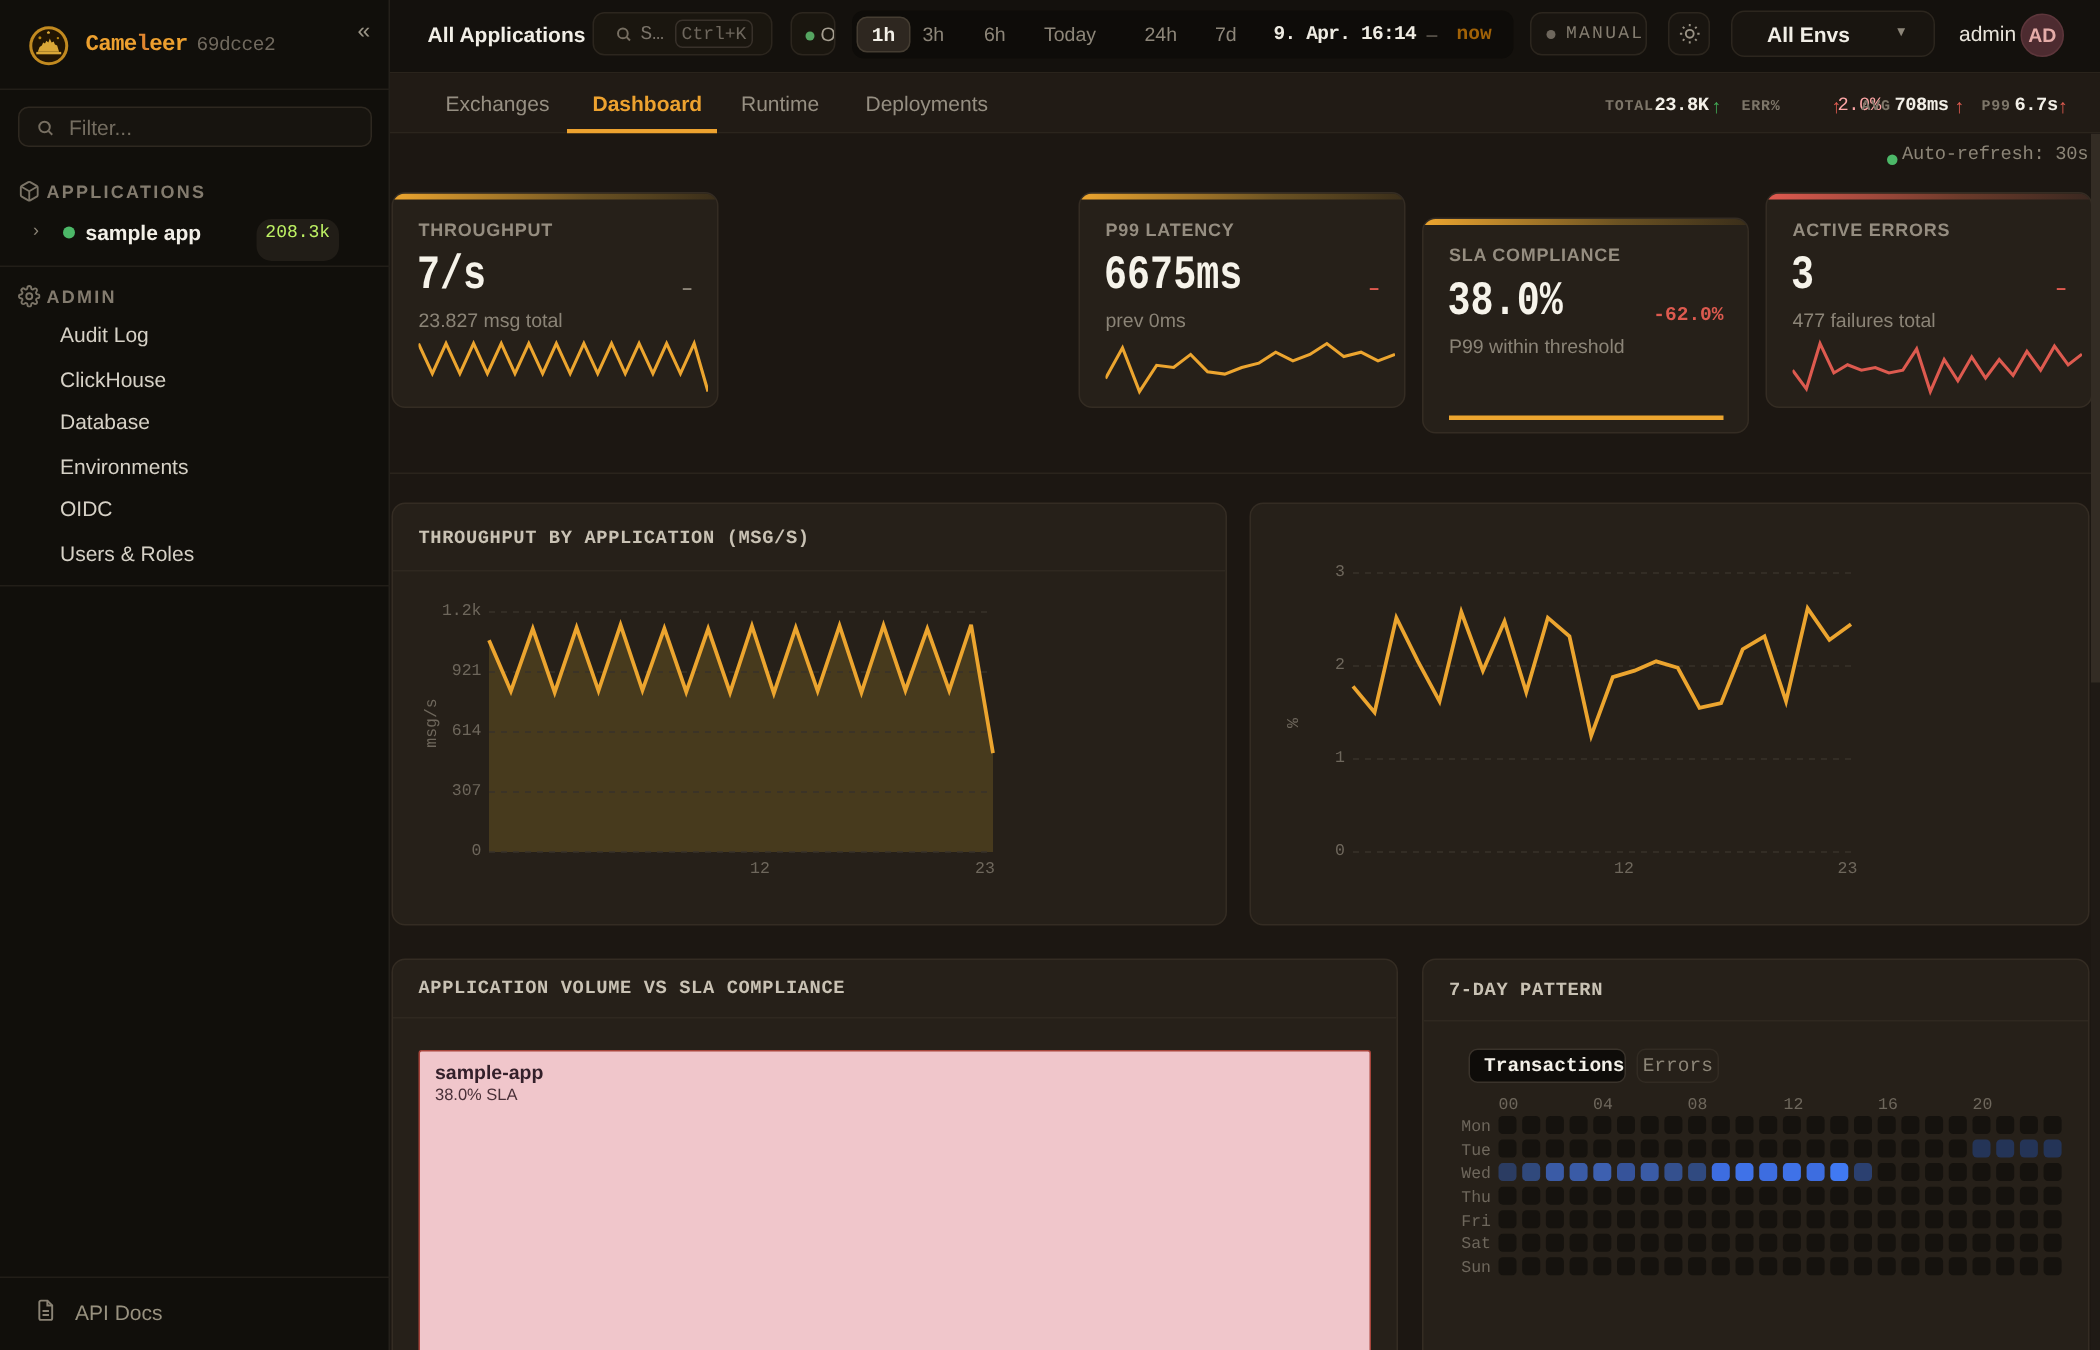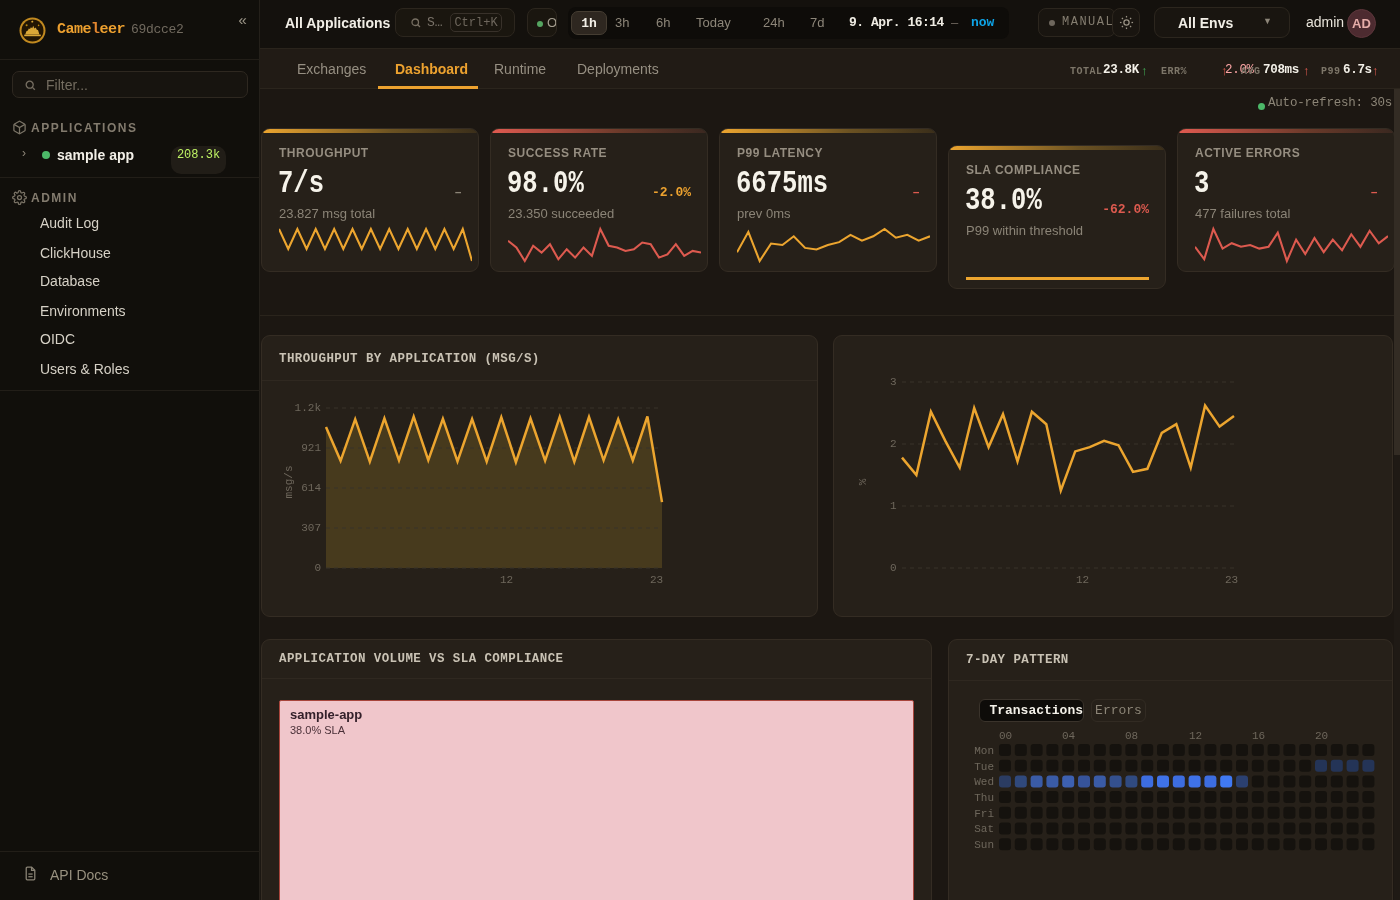--- a/index.html
+++ b/index.html
@@ -103,23 +103,23 @@
     </div>
     <div style="position:absolute;left:308px;top:7px;width:441px;height:32px;background:#0e0c09;border-radius:8px;">
       <span class="mono" style="position:absolute;left:3px;top:4px;width:36px;height:24px;background:#2e2720;border:1px solid #453d32;border-radius:7px;font-size:13px;font-weight:bold;color:#f3f0e8;text-align:center;line-height:23px;">1h</span>
       <span style="position:absolute;left:47px;top:8px;font-size:13px;color:#8d8679;">3h</span>
       <span style="position:absolute;left:88px;top:8px;font-size:13px;color:#8d8679;">6h</span>
       <span style="position:absolute;left:128px;top:8px;font-size:13px;color:#8d8679;">Today</span>
       <span style="position:absolute;left:195px;top:8px;font-size:13px;color:#8d8679;">24h</span>
       <span style="position:absolute;left:242px;top:8px;font-size:13px;color:#8d8679;">7d</span>
       <span class="mono" style="position:absolute;left:281px;top:8px;font-size:13px;letter-spacing:-0.5px;font-weight:bold;color:#efece3;">9. Apr. 16:14</span>
       <span style="position:absolute;left:383px;top:8px;font-size:13px;color:#6e675d;">–</span>
-      <span class="mono" style="position:absolute;left:403px;top:8px;font-size:13px;font-weight:bold;color:#0ea5e9;">now</span>
-    </div>
-    <div class="mono" style="position:absolute;left:760px;top:8px;width:78px;height:29px;border:1px solid #2c261e;border-radius:8px;background:#191510;margin-left:18px;">
+      <span class="mono" style="position:absolute;left:403px;top:8px;font-size:13px;font-weight:bold;color:#a16207;">now</span>
+    </div>
+    <div class="mono" style="position:absolute;left:760px;top:8px;width:78px;height:29px;border:1px solid #2c261e;border-radius:8px;background:#191510;">
       <span style="position:absolute;left:10px;top:11px;width:6px;height:6px;border-radius:50%;background:#6e675d;"></span>
       <span style="position:absolute;left:23px;top:6px;font-size:12px;letter-spacing:1.5px;color:#847d70;">MANUAL</span>
     </div>
     <div style="position:absolute;left:852px;top:8px;width:28px;height:29px;border:1px solid #2c261e;border-radius:8px;background:#191510;">
       <svg width="15" height="15" viewBox="0 0 24 24" style="position:absolute;left:6px;top:6px;" fill="none" stroke="#9a9385" stroke-width="2">
           <circle cx="12" cy="12" r="4.2"></circle>
           <line x1="12" y1="1.5" x2="12" y2="4"></line>
           <line x1="12" y1="20" x2="12" y2="22.5"></line>
           <line x1="4.6" y1="4.6" x2="6.3" y2="6.3"></line>
           <line x1="17.7" y1="17.7" x2="19.4" y2="19.4"></line>
@@ -160,30 +160,20 @@
     <div class="mono" style="position:absolute;left:1008px;top:7px;font-size:12.5px;letter-spacing:-0.2px;color:#8c8577;white-space:nowrap;">Auto-refresh: 30s</div>
 
     <div class="card statcard" style="left:1px;">
       <div class="statband" style="background:linear-gradient(90deg,#eca52f,#6b5222 60%,#3a2e1a);"></div>
       <div class="statlabel">THROUGHPUT</div>
       <div class="statvalue">7/s</div>
       <div class="statdelta" style="color:#8b8477;">–</div>
       <div class="statsub">23.827 msg total</div>
       <svg class="statspark" width="193" height="38" viewBox="0 0 184 38" preserveAspectRatio="none">
           <path d="M0.0,3.0 L8.8,23.0 L17.5,3.0 L26.3,23.0 L35.0,3.0 L43.8,23.0 L52.6,3.0 L61.3,23.0 L70.1,3.0 L78.9,23.0 L87.6,3.0 L96.4,23.0 L105.1,3.0 L113.9,23.0 L122.7,3.0 L131.4,23.0 L140.2,3.0 L149.0,23.0 L157.7,3.0 L166.5,23.0 L175.2,3.0 L184.0,35.0" fill="none" stroke="#eca52f" stroke-width="2"></path>
-        </svg>
-    </div>
-    <div class="card statcard" style="left:230px;">
-      <div class="statband" style="background:linear-gradient(90deg,#e05a50,#6b3a2a 60%,#3a2820);"></div>
-      <div class="statlabel">SUCCESS RATE</div>
-      <div class="statvalue">98.0%</div>
-      <div class="statdelta" style="color:#eda22f;">-2.0%</div>
-      <div class="statsub">23.350 succeeded</div>
-      <svg class="statspark" width="193" height="38" viewBox="0 0 184 38" preserveAspectRatio="none">
-          <path d="M0.0,14.8 L8.0,21.5 L16.0,35.0 L24.0,19.8 L32.0,26.6 L40.0,18.2 L48.0,33.3 L56.0,23.2 L64.0,31.6 L72.0,21.5 L80.0,29.9 L88.0,3.0 L96.0,19.8 L104.0,21.5 L112.0,24.9 L120.0,23.2 L128.0,16.5 L136.0,18.2 L144.0,31.6 L152.0,28.3 L160.0,18.2 L168.0,29.9 L176.0,24.9 L184.0,26.6" fill="none" stroke="#dd5a4f" stroke-width="2"></path>
         </svg>
     </div>
     <div class="card statcard" style="left:459px;">
       <div class="statband" style="background:linear-gradient(90deg,#eca52f,#6b5222 60%,#3a2e1a);"></div>
       <div class="statlabel">P99 LATENCY</div>
       <div class="statvalue">6675ms</div>
       <div class="statdelta" style="color:#dd5a4f;">–</div>
       <div class="statsub">prev 0ms</div>
       <svg class="statspark" width="193" height="38" viewBox="0 0 184 38" preserveAspectRatio="none">
           <path d="M0.0,26.3 L10.8,5.9 L21.6,35.0 L32.5,17.5 L43.3,19.0 L54.1,10.3 L64.9,21.9 L75.8,23.4 L86.6,19.0 L97.4,16.1 L108.2,8.8 L119.1,14.6 L129.9,10.3 L140.7,3.0 L151.5,11.7 L162.4,8.8 L173.2,14.6 L184.0,10.3" fill="none" stroke="#eca52f" stroke-width="2"></path>

